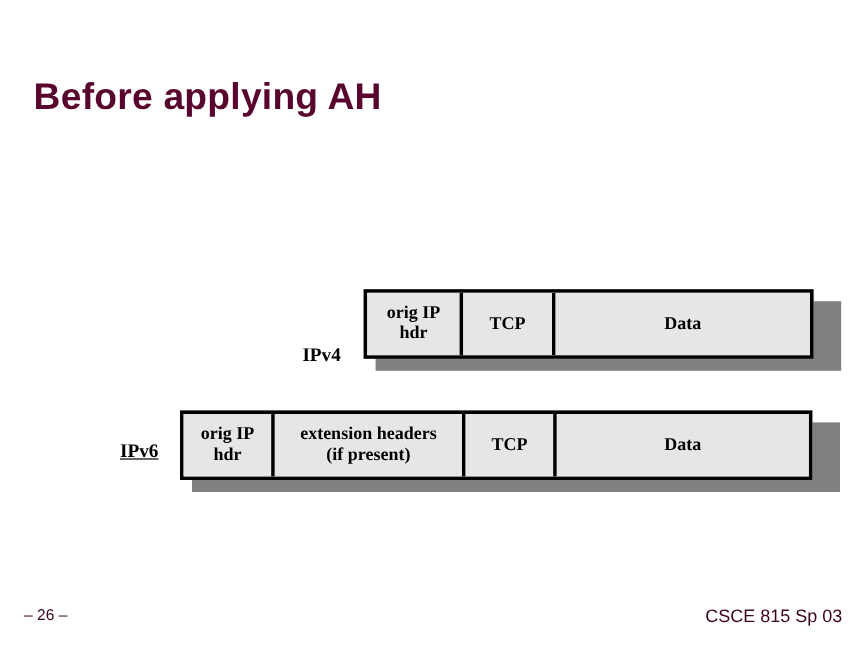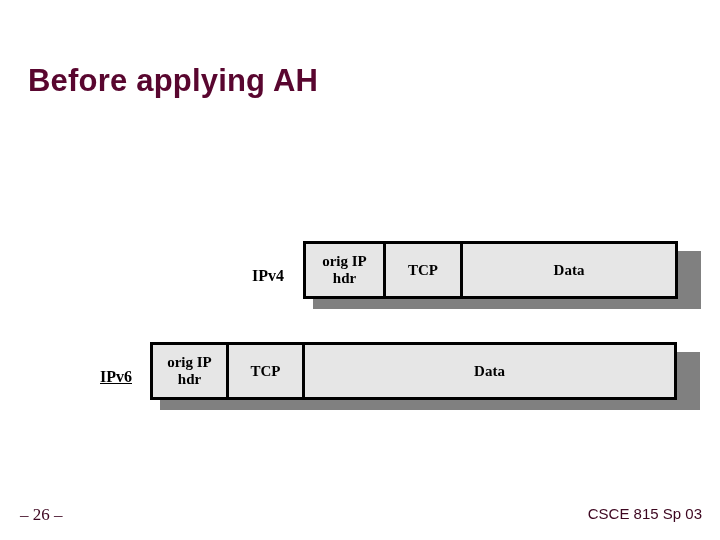--- a/index.html
+++ b/index.html
@@ -84,22 +84,22 @@
   }
   .pkt-box:last-child {
     border-right: none;
   }
 
   
   .footer-left {
     position: absolute;
     left: 20px;
     top: 505px;
-    font-family: Liberation Serif, serif;
-    font-size: 17px;
+    font-family: Liberation Sans, sans-serif;
+    font-size: 13px;
     color: #3d0620;
     white-space: nowrap;
   }
   .footer-right {
     position: absolute;
     right: 18px;
     top: 505px;
     font-family: "Liberation Sans", sans-serif;
     font-size: 15px;
     color: #3d0620;
@@ -108,21 +108,21 @@
 </style>
 </head>
 <body>
 
 <div class="slide-title">Before applying AH</div>
 
 <div class="diagram">
 
   <div class="pkt-row" style="left:240px; top:238px; width:400px; height:75px;">
 
-    <div class="pkt-label" style="left:0px; width:56px;">IPv4</div>
+    <div class="pkt-label" style="left:0px; width:56px;margin-top:21px;">IPv4</div>
 
     <div class="pkt-shadow" style="left:73px; top:13px; width:388px; height:58px;"></div>
 
     <div class="pkt-boxes" style="left:63px; top:3px; width:375px; height:58px;">
       <div class="pkt-box" style="width:80px;">
         <span>orig IP<br>hdr</span>
       </div>
       <div class="pkt-box" style="width:77px;">
         <span>TCP</span>
       </div>
@@ -135,20 +135,23 @@
   <div class="pkt-row" style="left:88px; top:339px; width:552px; height:75px;">
 
     <div class="pkt-label" style="left:0px; width:56px;text-decoration:underline;">IPv6</div>
 
     <div class="pkt-shadow" style="left:72px; top:13px; width:540px; height:58px;"></div>
 
     <div class="pkt-boxes" style="left:62px; top:3px; width:527px; height:58px;">
       <div class="pkt-box" style="width:76px;">
         <span>orig IP<br>hdr</span>
       </div>
+      <div class="pkt-box" style="width:159px;">
+        <span>extension headers<br>(if present)</span>
+      </div>
       <div class="pkt-box" style="width:76px;">
         <span>TCP</span>
       </div>
       <div class="pkt-box" style="flex:1;">
         <span>Data</span>
       </div>
     </div>
   </div>
 
 </div>

